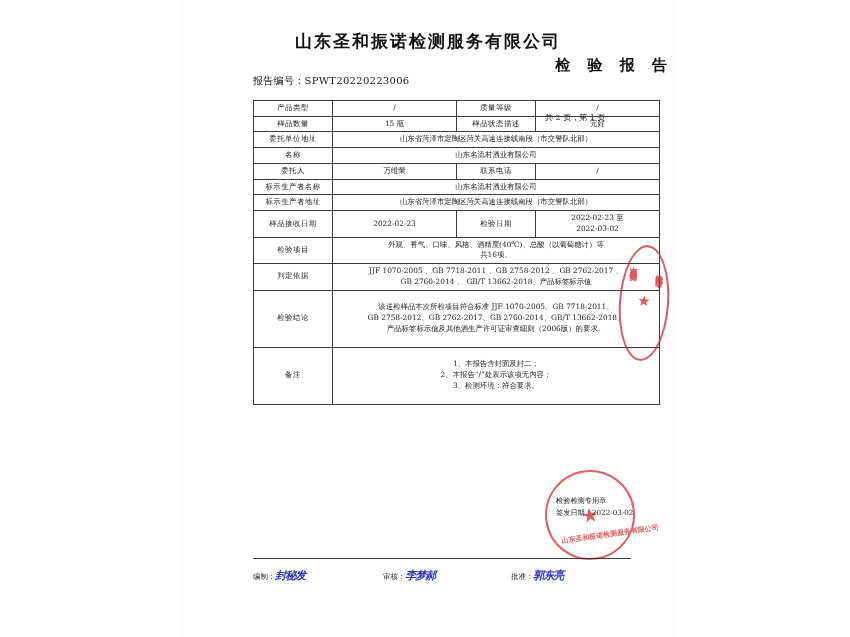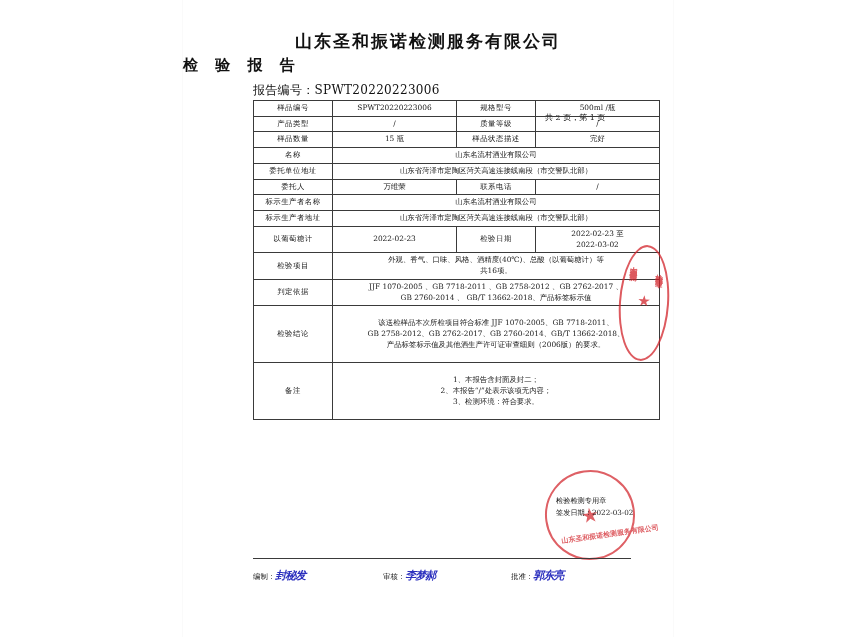--- a/index.html
+++ b/index.html
@@ -50,31 +50,31 @@
     font-size: 17px;
     font-weight: bold;
     letter-spacing: 2px;
     color: #111;
   }
   .doc-subtitle {
     position: absolute;
     left: 183px;
     top: 56px;
     width: 490px;
-    text-align: left;
+    text-align: right;
     font-size: 15px;
     font-weight: bold;
     letter-spacing: 6px;
     color: #111;
   }
   .report-no {
     position: absolute;
     left: 253px;
-    top: 82px;
-    font-size: 12px;
+    top: 74px;
+    font-size: 10px;
     color: #111;
     letter-spacing: 0.3px;
   }
   .page-no {
     position: absolute;
     left: 545px;
     top: 100px;
     font-size: 8px;
     color: #111;
     margin-top: 12px;
@@ -240,63 +240,57 @@
   <div class="doc-subtitle">检 验 报 告</div>
 
   <div class="report-no">
     <span>报告编号：</span><span>SPWT20220223006</span>
   </div>
   <div class="page-no">共 2 页，第 1 页</div>
 
   <table class="main">
     <tbody>
       <tr>
-        <td class="lbl">样品编号</td>
-        <td class="val">SPWT20220223006</td>
-        <td class="lbl2">规格型号</td>
-        <td class="val2">500ml /瓶</td>
-      </tr>
-      <tr>
         <td class="lbl">产品类型</td>
         <td class="val">/</td>
         <td class="lbl2">质量等级</td>
         <td class="val2">/</td>
       </tr>
       <tr>
         <td class="lbl">样品数量</td>
         <td class="val">15 瓶</td>
         <td class="lbl2">样品状态描述</td>
         <td class="val2">完好</td>
       </tr>
 
       <tr>
+        <td class="lbl">委托单位地址</td>
+        <td class="wide" colspan="3">山东省菏泽市定陶区菏关高速连接线南段（市交警队北部）</td>
+      </tr>
+      <tr>
         <td class="lbl">名称</td>
         <td class="wide" colspan="3">山东名流村酒业有限公司</td>
-      </tr>
-      <tr>
-        <td class="lbl">委托单位地址</td>
-        <td class="wide" colspan="3">山东省菏泽市定陶区菏关高速连接线南段（市交警队北部）</td>
       </tr>
       <tr>
         <td class="lbl">委托人</td>
         <td class="val">万维荣</td>
         <td class="lbl2">联系电话</td>
         <td class="val2">/</td>
       </tr>
       <tr>
         <td class="lbl">标示生产者名称</td>
         <td class="wide" colspan="3">山东名流村酒业有限公司</td>
       </tr>
       <tr>
         <td class="lbl">标示生产者地址</td>
         <td class="wide" colspan="3">山东省菏泽市定陶区菏关高速连接线南段（市交警队北部）</td>
       </tr>
 
       <tr>
-        <td class="lbl">以葡萄糖计</td>
+        <td class="lbl">样品接收日期</td>
         <td class="val">2022-02-23</td>
         <td class="lbl2">检验日期</td>
         <td class="val2 two-line">2022-02-23 至
 2022-03-02</td>
       </tr>
 
       <tr>
         <td class="lbl">检验项目</td>
         <td class="wide two-left two-line left" colspan="3">外观、香气、口味、风格、酒精度(40℃)、总酸（以葡萄糖计）等
 共16项。</td>

